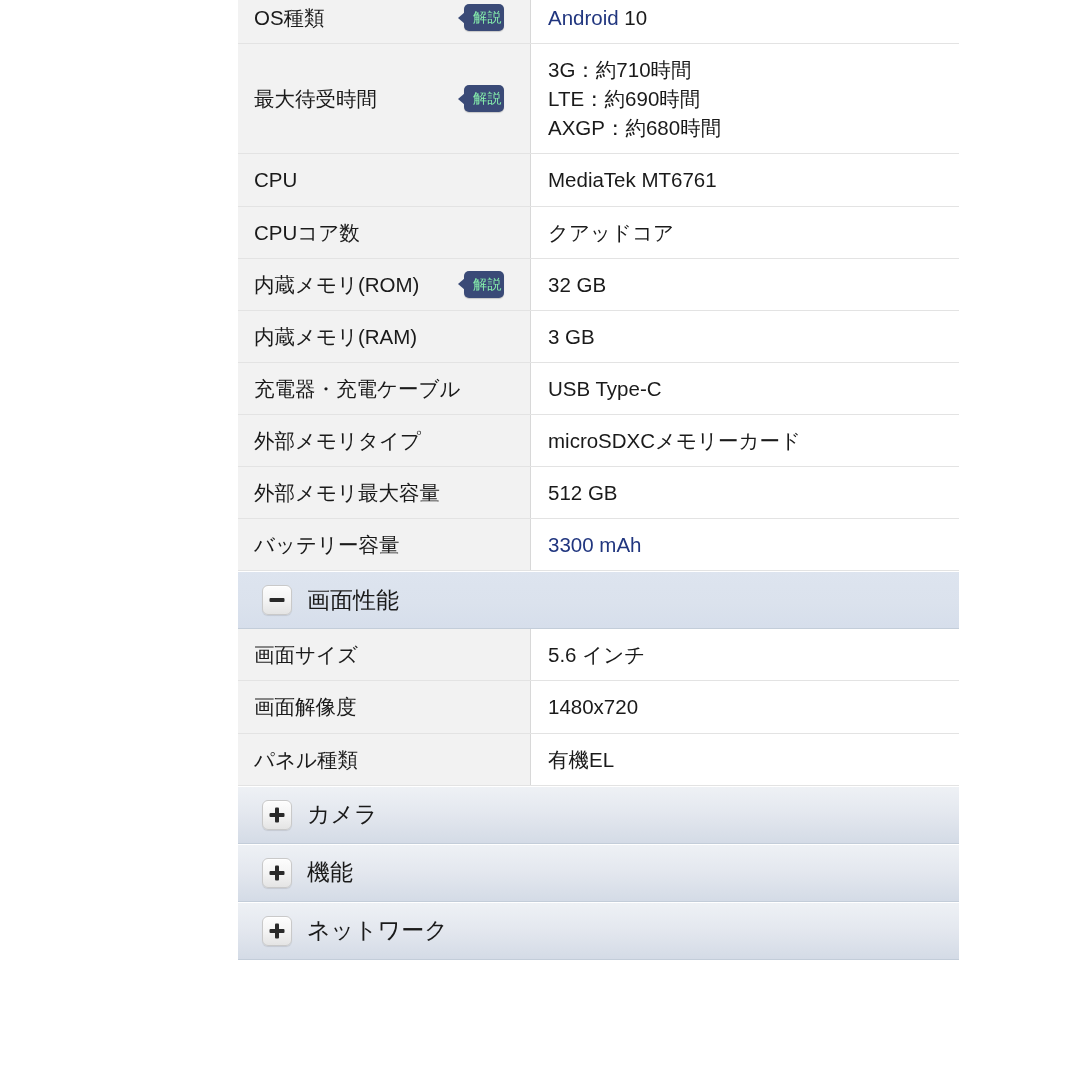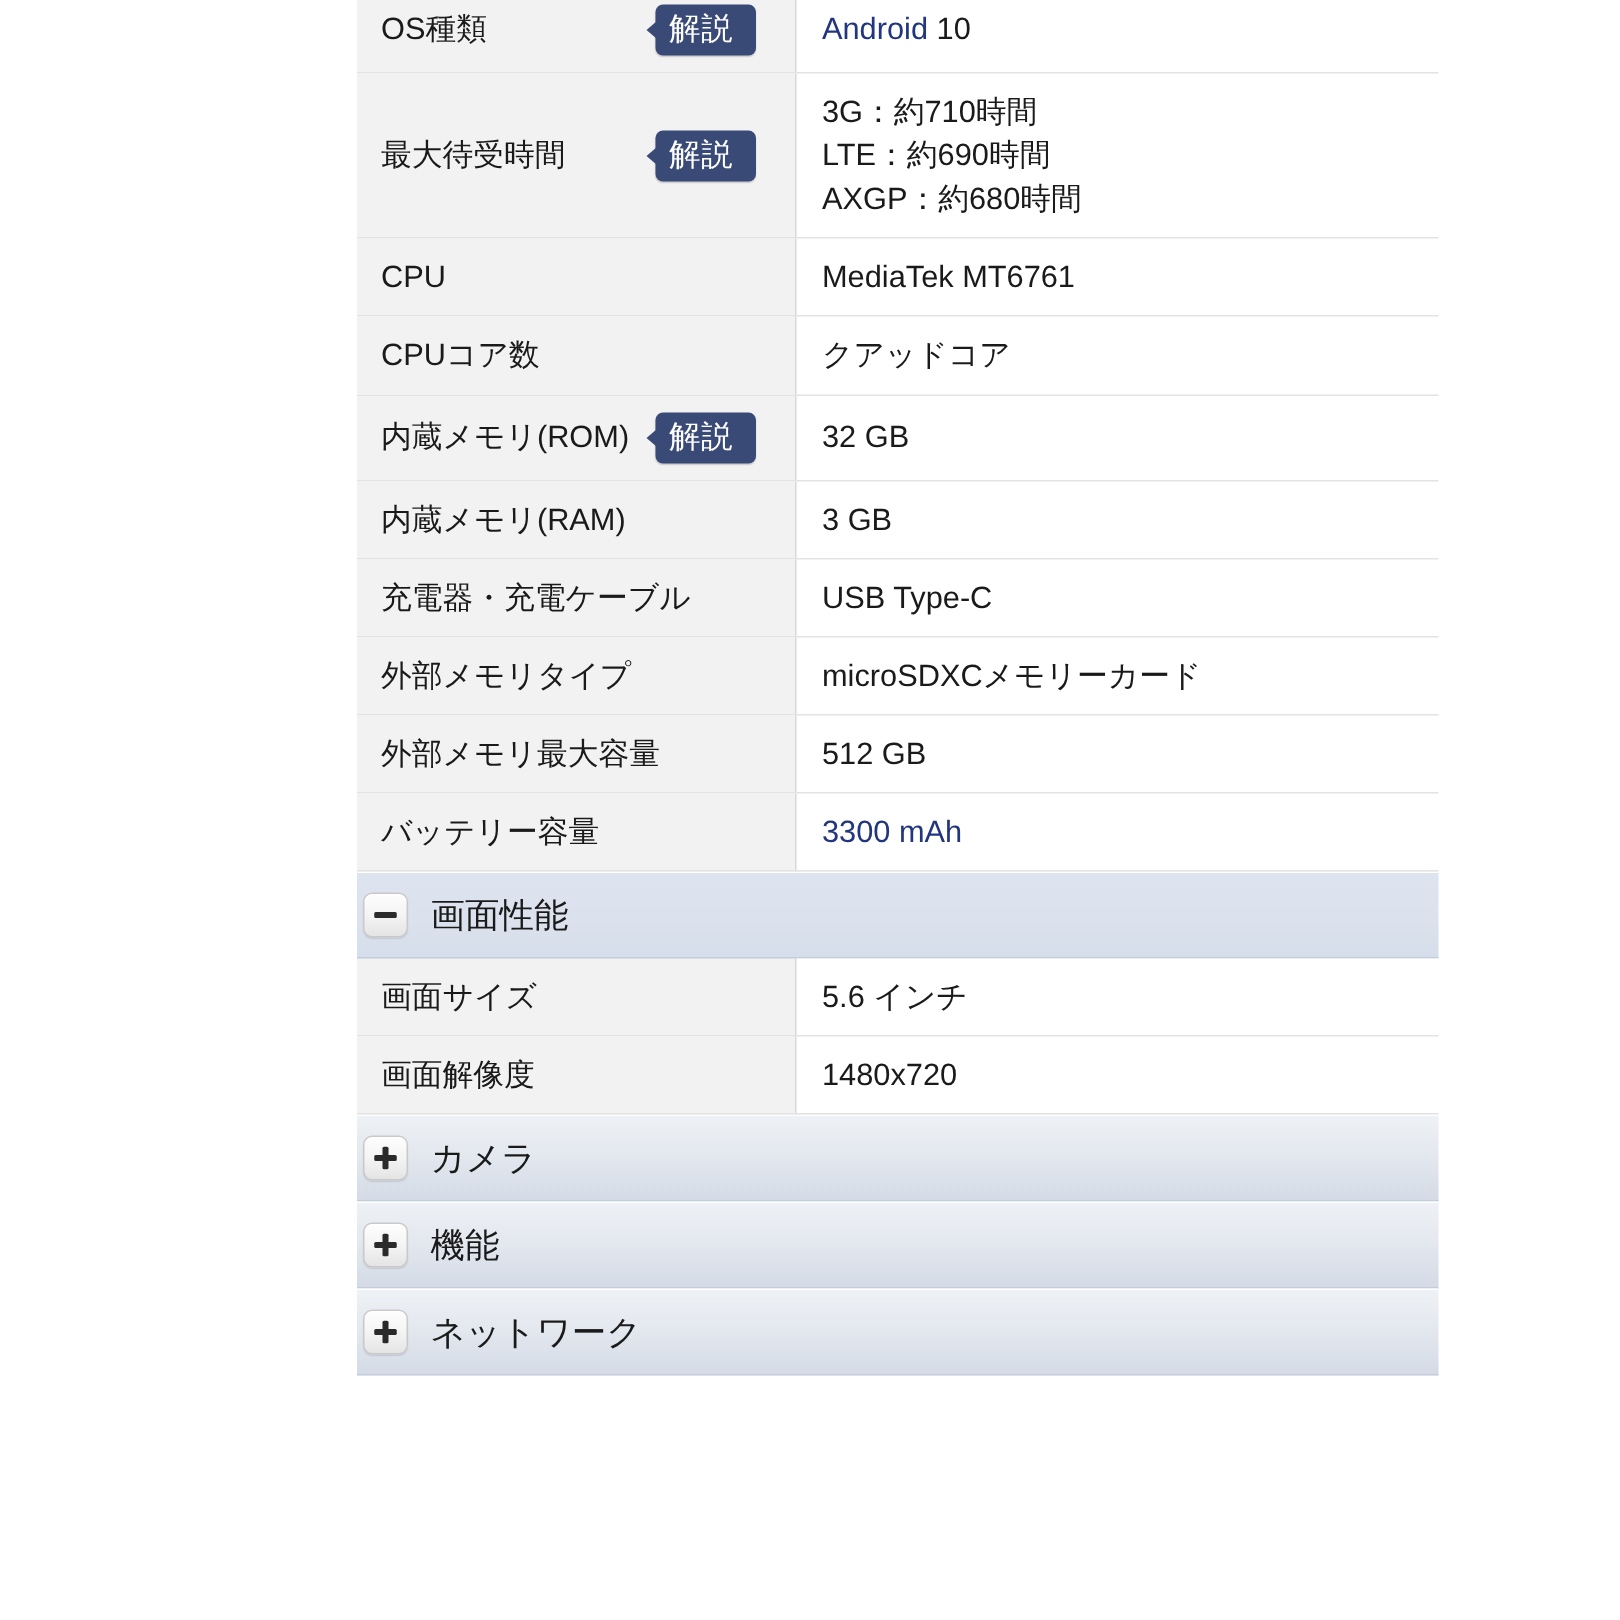--- a/index.html
+++ b/index.html
@@ -63,24 +63,24 @@
     flex: 1 1 auto;
     word-break: break-all;
   }
 
   
   .kaisetsu {
     flex: 0 0 auto;
     position: relative;
     display: inline-block;
     background: #3a4a77;
-    color: #ffffff;
-    font-size: 21px;
+    color: #86efac;
+    font-size: 14px;
     line-height: 1;
-    padding: 6px 15px 7px 9px;
+    padding: 6px 2px 7px 9px;
     border-radius: 5px;
     margin-right: 18px;
     letter-spacing: 0.5px;
     white-space: nowrap;
     box-shadow: 0 1px 1px rgba(0,0,0,0.18);
   }
   .kaisetsu::before {
     content: "";
     position: absolute;
     left: -6px;
@@ -101,21 +101,21 @@
 
   
   .section-row > td {
     padding: 0;
     border: none;
   }
   .section-bar {
     height: 58px;
     display: flex;
     align-items: center;
-    padding-left: 4px;
+    padding-left: 24px;
     box-sizing: border-box;
     border-top: 1px solid #ffffff;
     border-bottom: 1px solid #c3cdd9;
   }
   .section-bar.expanded {
     background: linear-gradient(to bottom, #dde4ef 0%, #dbe2ed 55%, #d6deeb 100%);
   }
   .section-bar.collapsed {
     background: linear-gradient(to bottom, #eef1f5 0%, #e4e8ef 45%, #d4dbe6 100%);
     text-align: center;
@@ -270,20 +270,28 @@
           <td class="spec-value"><span>5.6 インチ</span></td>
         </tr>
         <tr class="spec-row">
           <td class="spec-label">
             <div class="label-inner">
               <span class="label-text">画面解像度</span>
             </div>
           </td>
           <td class="spec-value"><span>1480x720</span></td>
         </tr>
+        <tr class="spec-row">
+          <td class="spec-label">
+            <div class="label-inner">
+              <span class="label-text">パネル種類</span>
+            </div>
+          </td>
+          <td class="spec-value"><span>有機EL</span></td>
+        </tr>
         <tr class="section-row">
           <td colspan="2">
             <div class="section-bar collapsed">
               <span class="toggle-btn">
                 <span class="bar-h"></span>
                 <span class="bar-v"></span>
               </span>
               <span class="section-title">カメラ</span>
             </div>
           </td>

